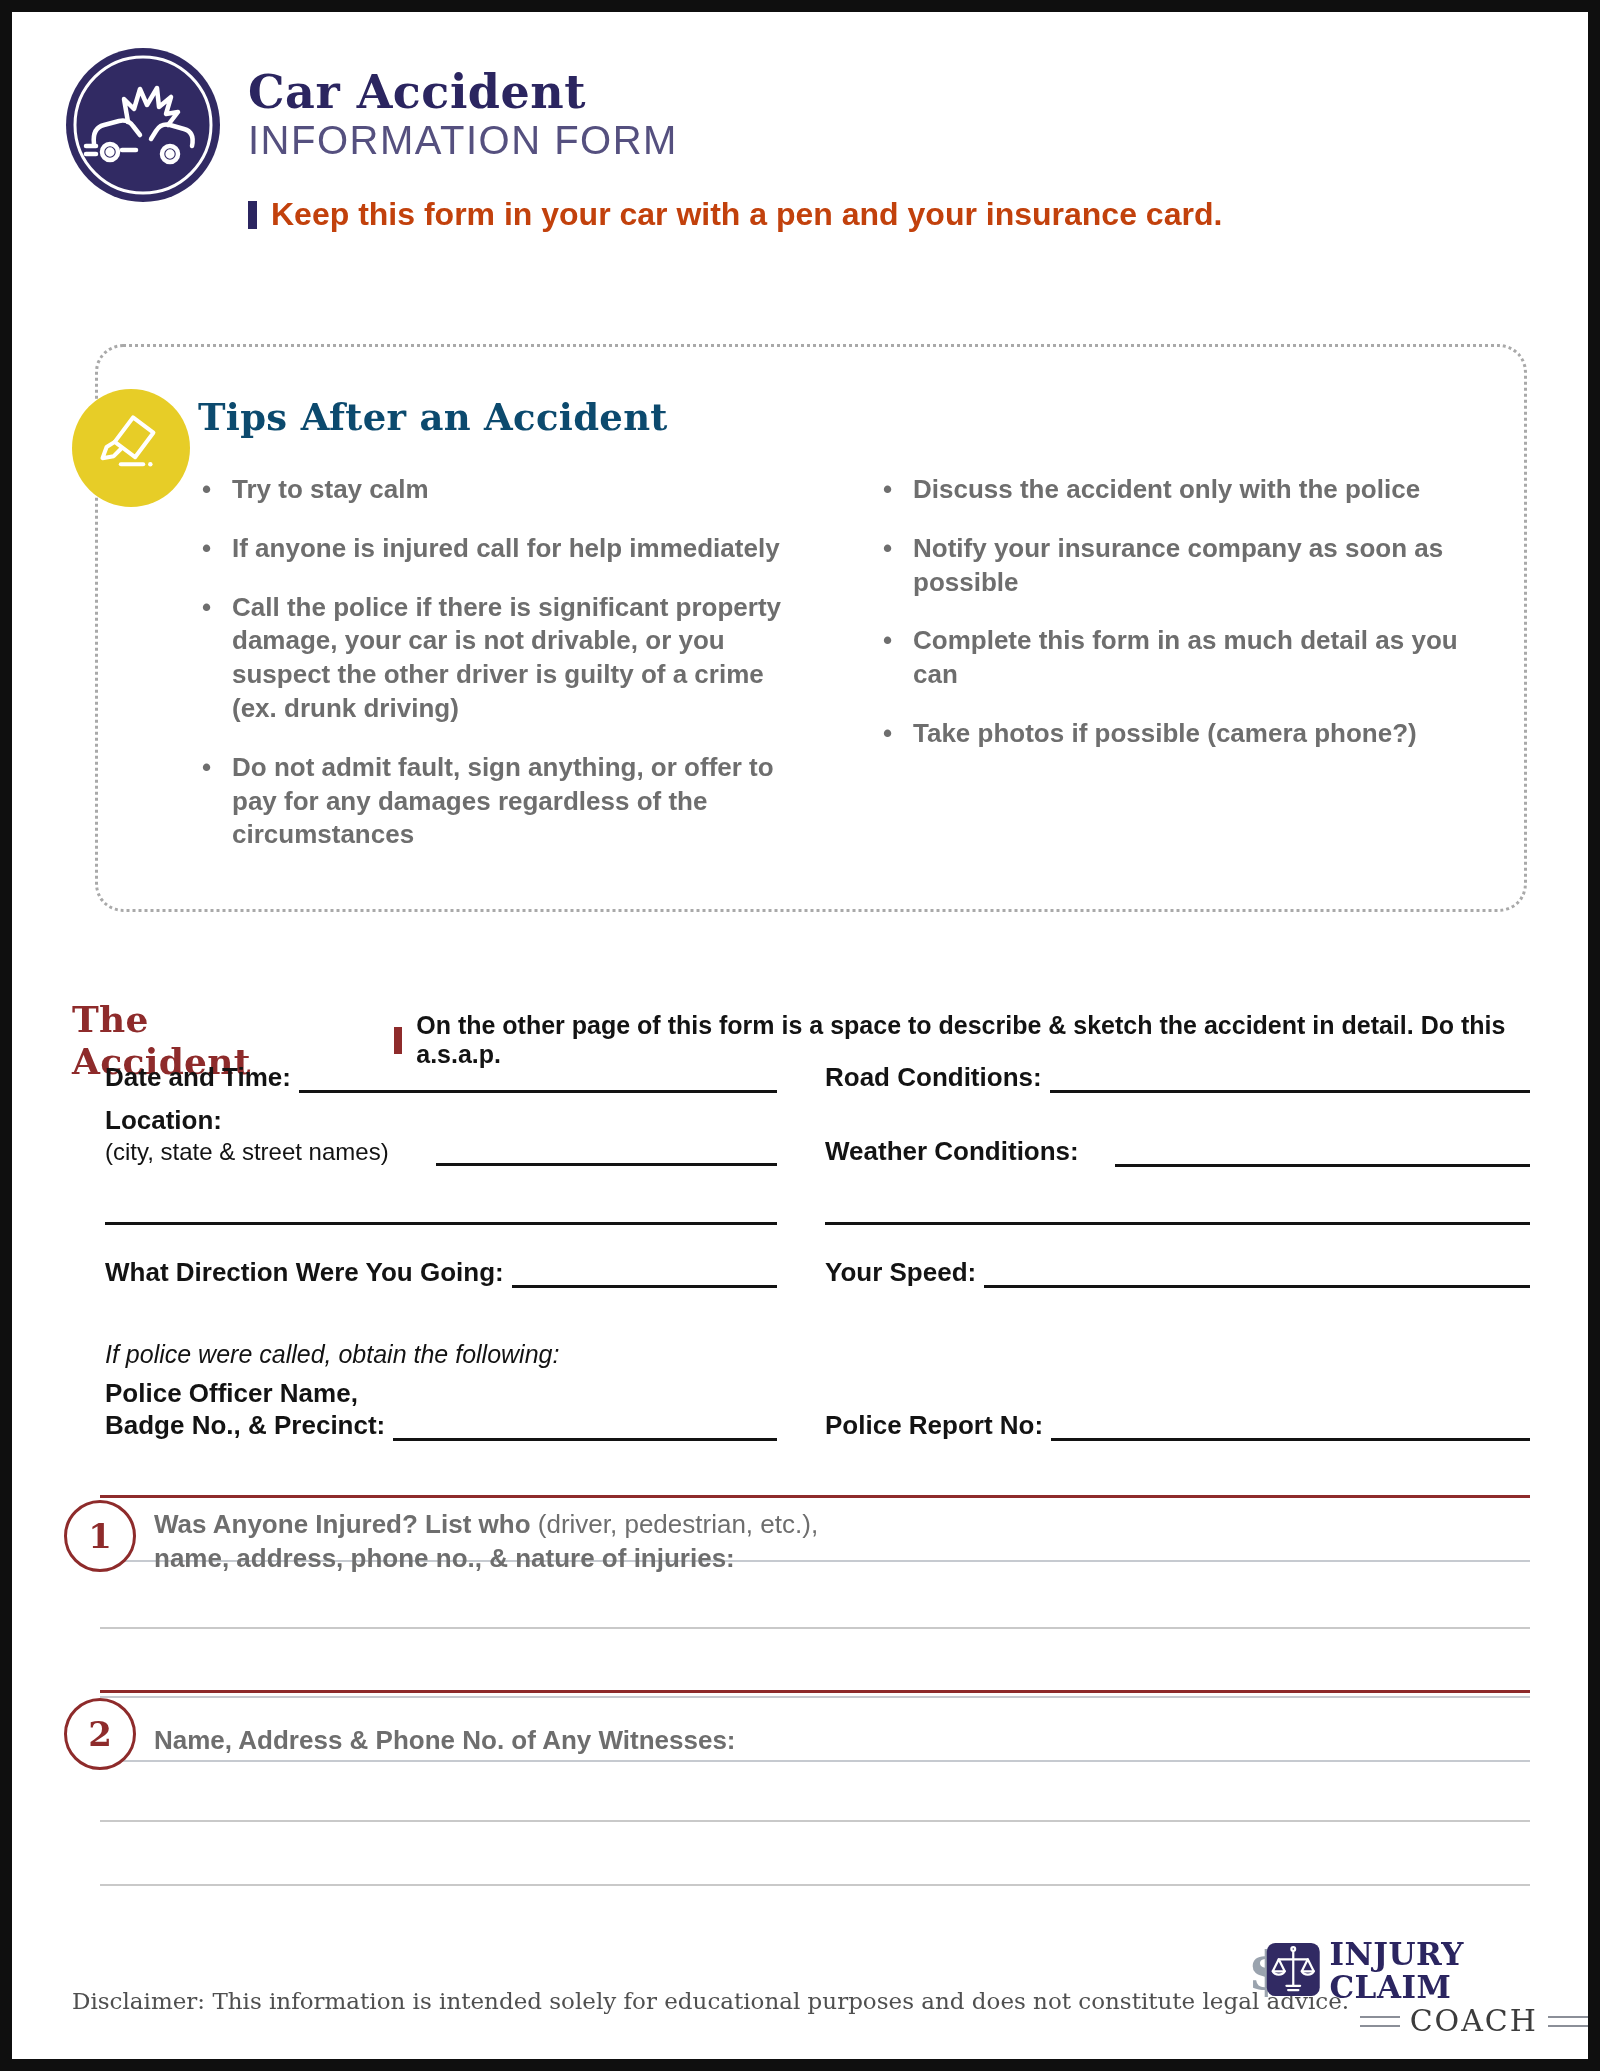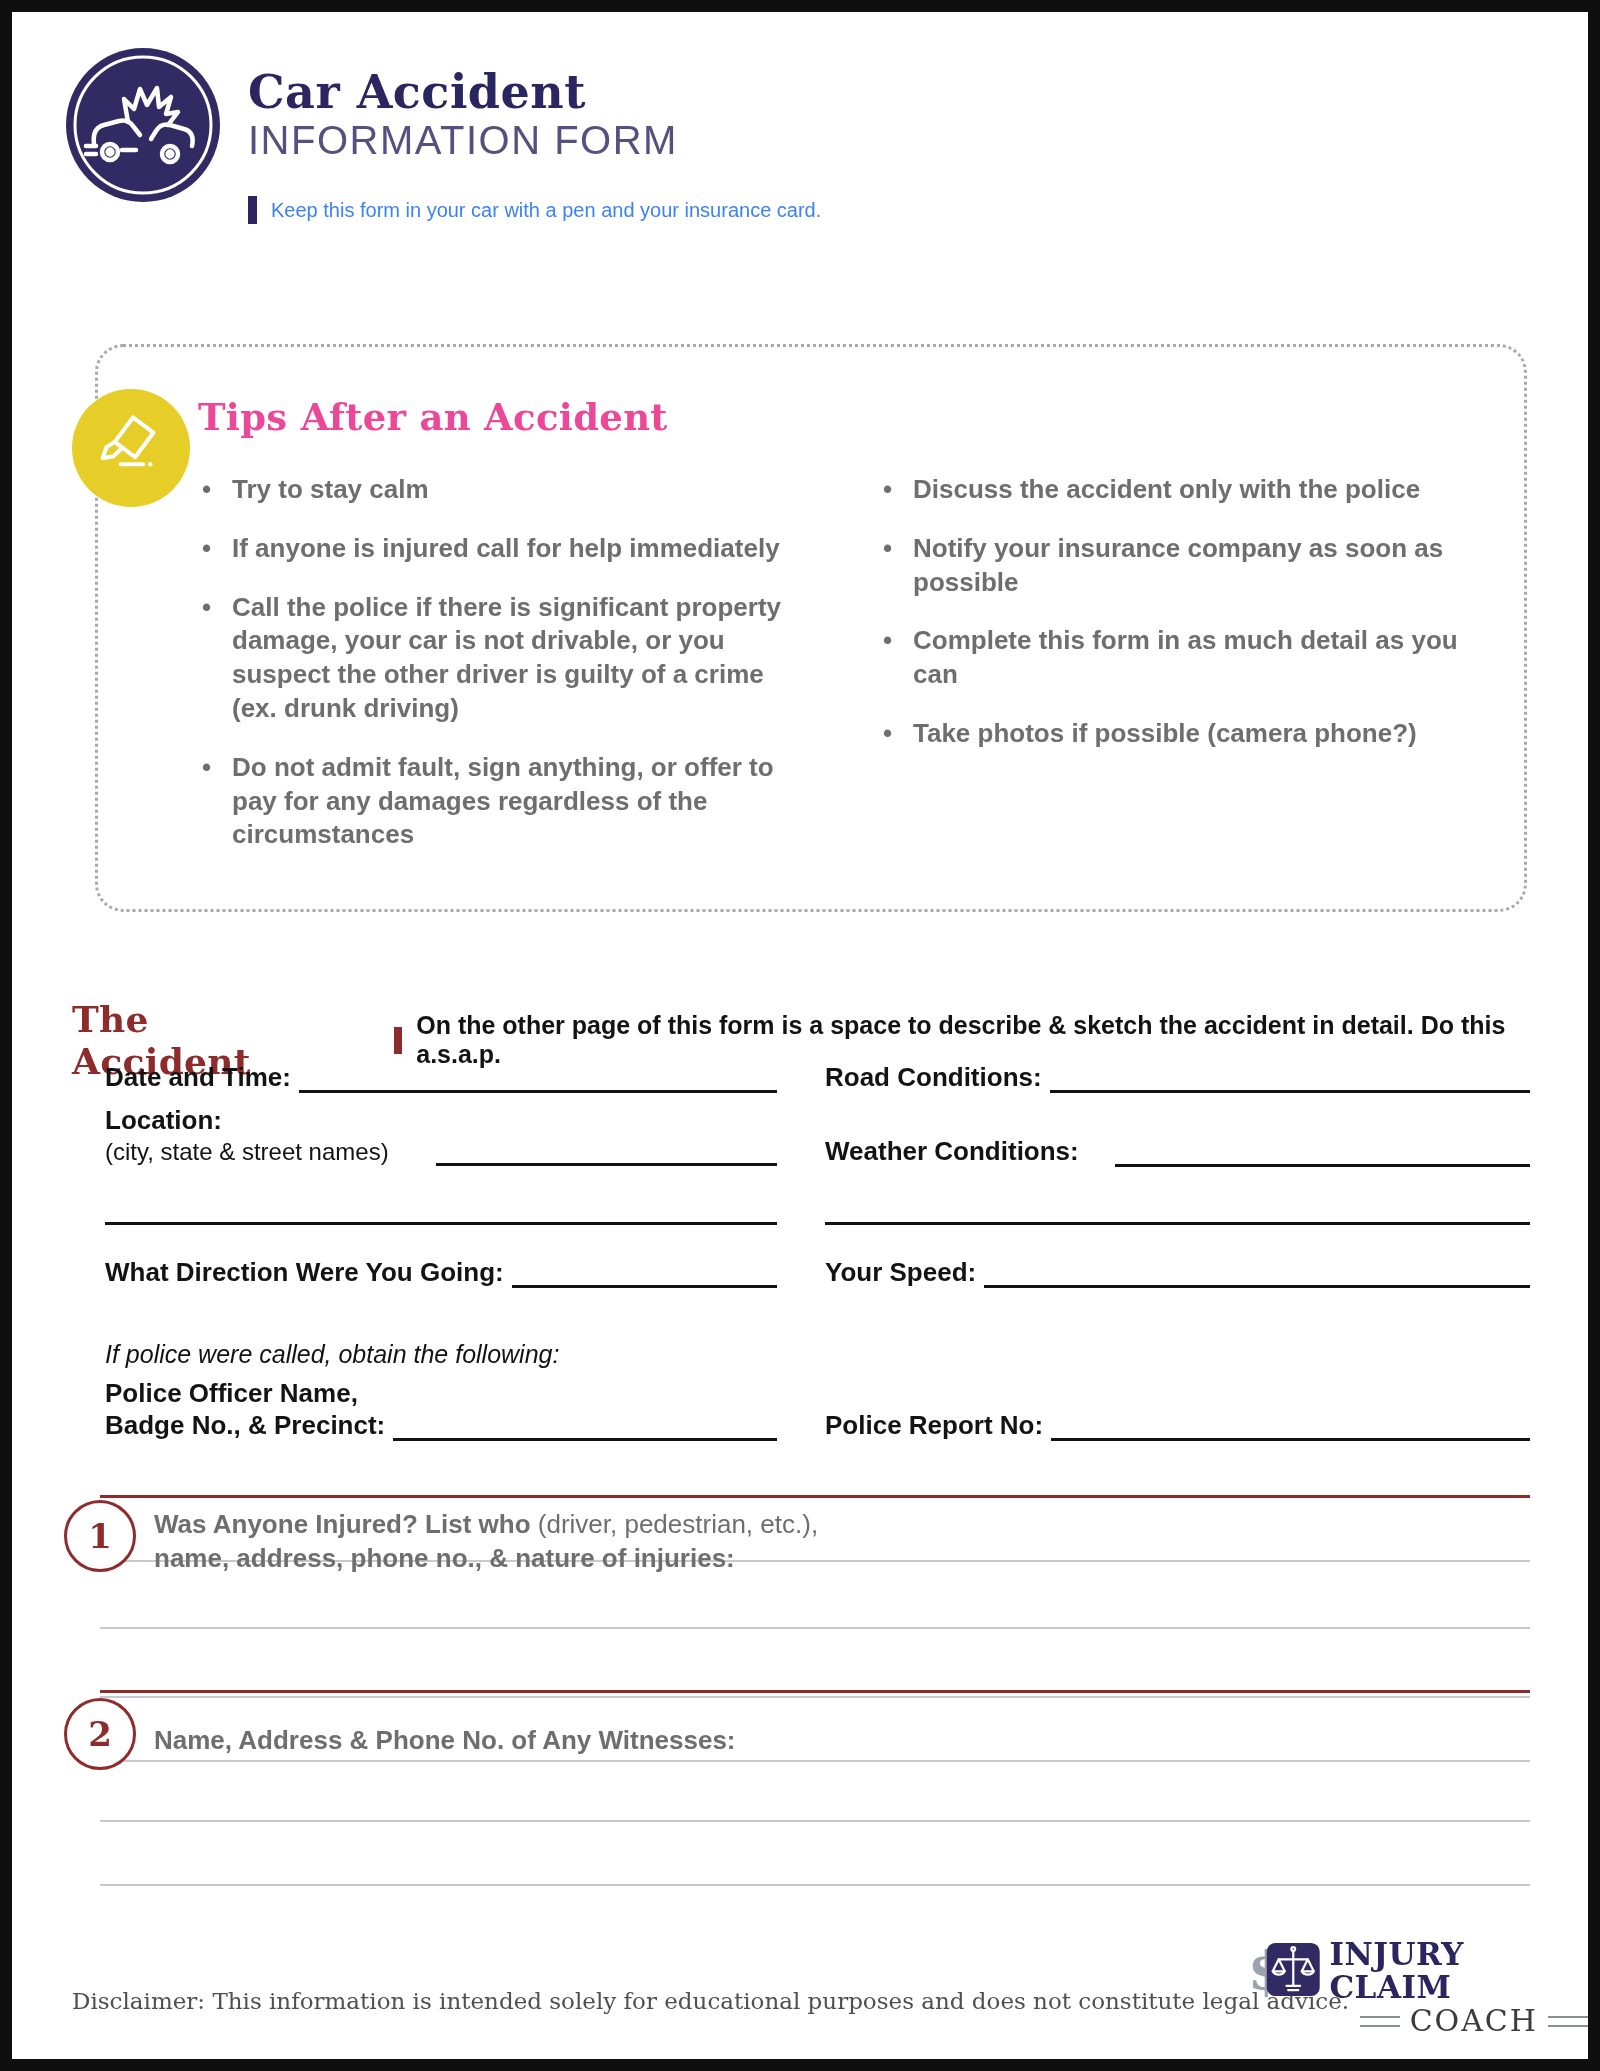--- a/index.html
+++ b/index.html
@@ -26,38 +26,38 @@
   }
   .title-sub{
     margin:2px 0 0 0;
     font-family:"Liberation Sans",sans-serif;
     font-weight:400;
     font-size:40px;line-height:1.1;
     color:#55507f;letter-spacing:1.5px;
   }
   .tagline{display:flex;align-items:center;margin-top:34px;}
   .tagline-bar{width:9px;height:28px;background:#2b2560;margin-right:14px;}
-  .tagline-text{font-size:20px;font-weight:normal;color:#3b82f6;}
+  .tagline-text{font-size:32px;font-weight:bold;color:#c2410c;}
 
   
   .tips-box{
     position:absolute;left:83px;top:332px;width:1432px;height:568px;
     box-sizing:border-box;
     border:3px dotted #a9a9a9;border-radius:28px;
   }
   .tips-circle{
     position:absolute;left:-26px;top:42px;width:118px;height:118px;
     border-radius:50%;background:#e7cd27;
     display:flex;align-items:center;justify-content:center;z-index:2;
   }
   .tips-inner{padding:48px 58px 0 100px;}
   .tips-heading{
     margin:0 0 34px 0;
     font-family:"DejaVu Serif",serif;font-weight:bold;
-    font-size:37px;color:#ec4899;letter-spacing:.3px;
+    font-size:37px;color:#0c4a6e;letter-spacing:.3px;
   }
   .tips-cols{display:flex;gap:96px;}
   .tips-col{width:585px;}
   ul.tips-list{list-style:none;margin:0;padding:0;}
   ul.tips-list li{
     position:relative;
     padding-left:34px;
     margin-bottom:25px;
     font-size:26px;font-weight:bold;color:#6e6e6e;line-height:1.3;
   }

